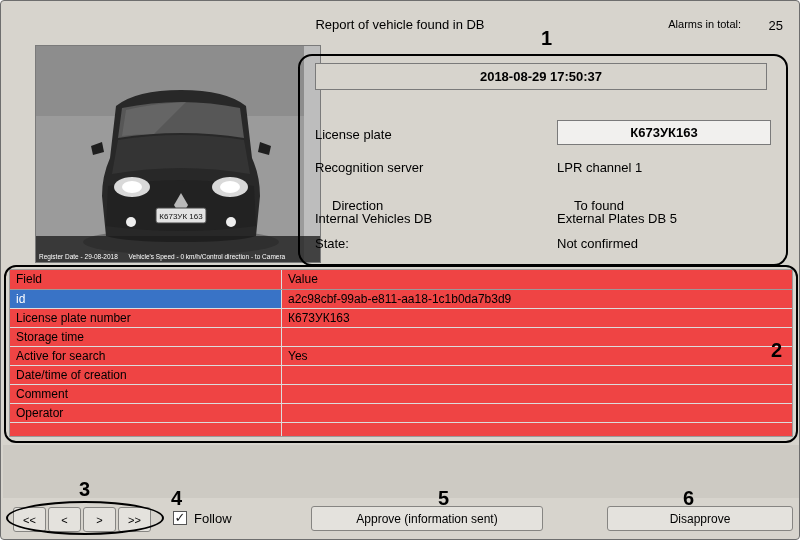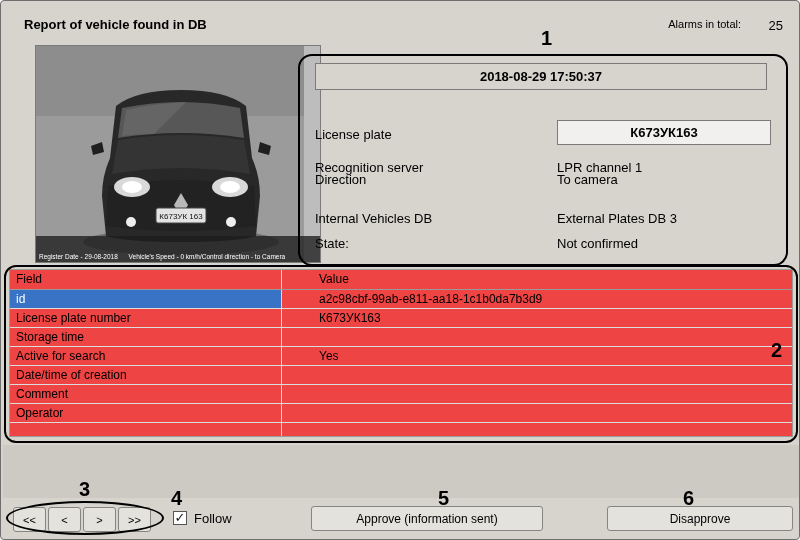--- a/index.html
+++ b/index.html
@@ -2,22 +2,22 @@
 <html><head>
 <meta charset="utf-8">
 <style>
   * { margin:0; padding:0; box-sizing:border-box; }
   html,body { width:800px; height:540px; }
   body { font-family:"Liberation Sans", sans-serif; background:#fff; }
 
   .window { position:relative; width:800px; height:540px; background:#d7d4cd;
             border:1px solid #6e6e6e; border-radius:4px; overflow:hidden; }
 
-  .title { position:absolute; top:16px; left:0; right:0; 
-           font-weight:bold; font-size:13px; color:#000;padding-left:23px; }
+  .title { position:absolute; top:16px; left:0; right:0; text-align:center;
+           font-weight:normal; font-size:13px; color:#000; }
   .alarms-label { position:absolute; top:17px; right:58px; font-size:11px; }
   .alarms-count { position:absolute; top:17px; right:16px; font-size:13px; }
 
   
   .photo { position:absolute; left:18px; top:44px; width:286px; height:218px;
            background:#a21caf; border:1px solid #7a7a7a; overflow:hidden;margin-left:16px; }
   .photo svg { display:block; }
   .photo-overlay { position:absolute; left:0; right:0; bottom:0; height:26px;
                    background:rgba(30,30,30,0.78); color:#fff; font-size:6.5px;
                    line-height:8px; padding:1px 3px; white-space:pre; overflow:hidden; }
@@ -26,30 +26,30 @@
   .panel { position:absolute; left:300px; top:55px; width:484px; height:208px;border-radius:26px; }
   .timestamp-box { position:absolute; left:14px; top:7px; width:452px; height:27px;
                    border:1px solid #7a7a7a; background:#d7d4cd; text-align:center;
                    line-height:25px; font-weight:bold; font-size:13px; }
   .lp-label { position:absolute; left:14px; top:71px; font-size:13px;text-align:center; }
   .lp-box { position:absolute; left:256px; top:64px; width:214px; height:25px;
             border:1px solid #7a7a7a; background:#f1f0ee; text-align:center;
             line-height:23px; font-weight:bold; font-size:13px; }
   .info-label, .info-value { position:absolute; font-size:13px; }
   .info-label { left:14px; } .info-value { left:256px; }
-  .r0 { top:104px; } .r1 { top:116px; } .r2 { top:155px; } .r3 { top:180px; }
+  .r0 { top:104px; } .r1 { top:142px;margin-left:17px; } .r2 { top:155px; } .r3 { top:180px; }
 
   
   .grid { position:absolute; left:8px; top:268px; width:784px; height:168px;
           background:#ef4444; border:1px solid #9a9a9a; font-size:12px; color:#000; }
   .grid-row { display:flex; height:19px; line-height:18px; border-bottom:1px solid #dcdcdc; }
   .grid-header { height:20px; line-height:19px; border-bottom:1px solid #9a9a9a; }
   .cell-field { width:272px; padding:0 6px; border-right:1px solid #dcdcdc;
                 overflow:hidden; white-space:nowrap; }
-  .cell-value { flex:1; padding:0 6px; overflow:hidden; white-space:nowrap;margin-left:31px; }
+  .cell-value { flex:1; padding:0 6px; overflow:hidden; white-space:nowrap; }
   .selected { background:#3973c6; color:#fff; }
   .grid-filler { height:13px; border-bottom:none; }
 
   .lower-band { position:absolute; left:2px; top:444px; width:796px; height:53px;
                 background:#cdcac3; }
 
   
   .btn { position:absolute; height:25px; background:#e4e2dd; border:1px solid #868582;
          border-radius:3px; font-size:12px; font-family:inherit; color:#000;
          display:flex; align-items:center; justify-content:center; cursor:default; }
@@ -112,23 +112,23 @@
   </div>
 
   <div class="panel">
     <div class="timestamp-box">2018-08-29 17:50:37</div>
     <div class="lp-label">License plate</div>
     <div class="lp-box">К673УК163</div>
 
     <div class="info-label r0">Recognition server</div>
     <div class="info-value r0">LPR channel 1</div>
     <div class="info-label r1">Direction</div>
-    <div class="info-value r1">To camera</div>
+    <div class="info-value r1">To found</div>
     <div class="info-label r2">Internal Vehicles DB</div>
-    <div class="info-value r2">External Plates DB 3</div>
+    <div class="info-value r2">External Plates DB 5</div>
     <div class="info-label r3">State:</div>
     <div class="info-value r3">Not confirmed</div>
   </div>
 
   <div class="grid">
     <div class="grid-row grid-header">
       <div class="cell-field">Field</div>
       <div class="cell-value">Value</div>
     </div>
     <div class="grid-row">

